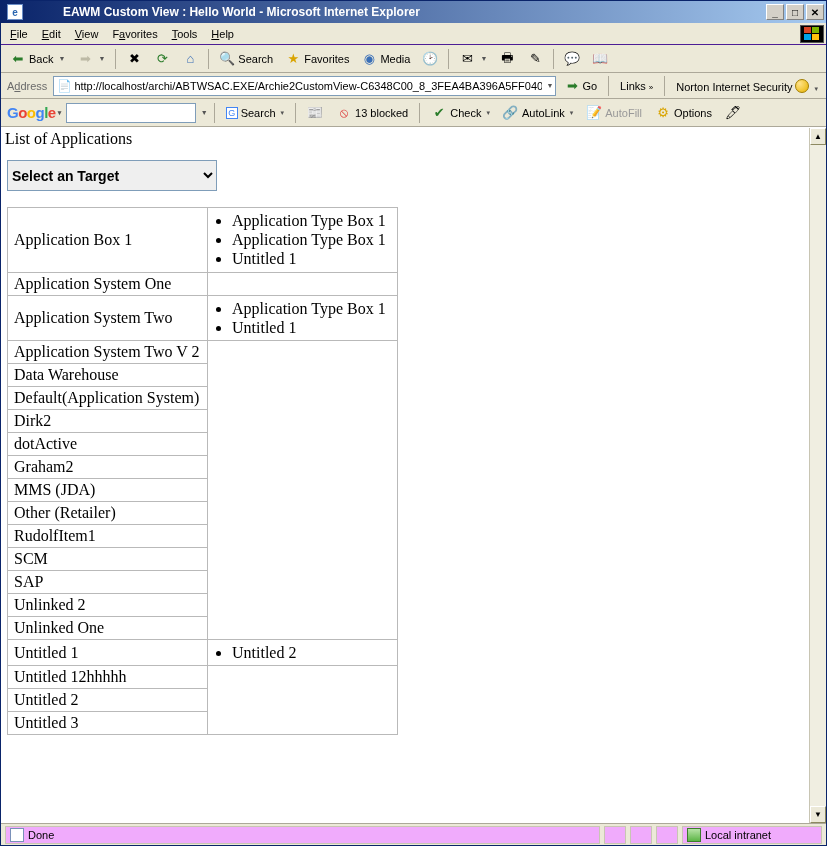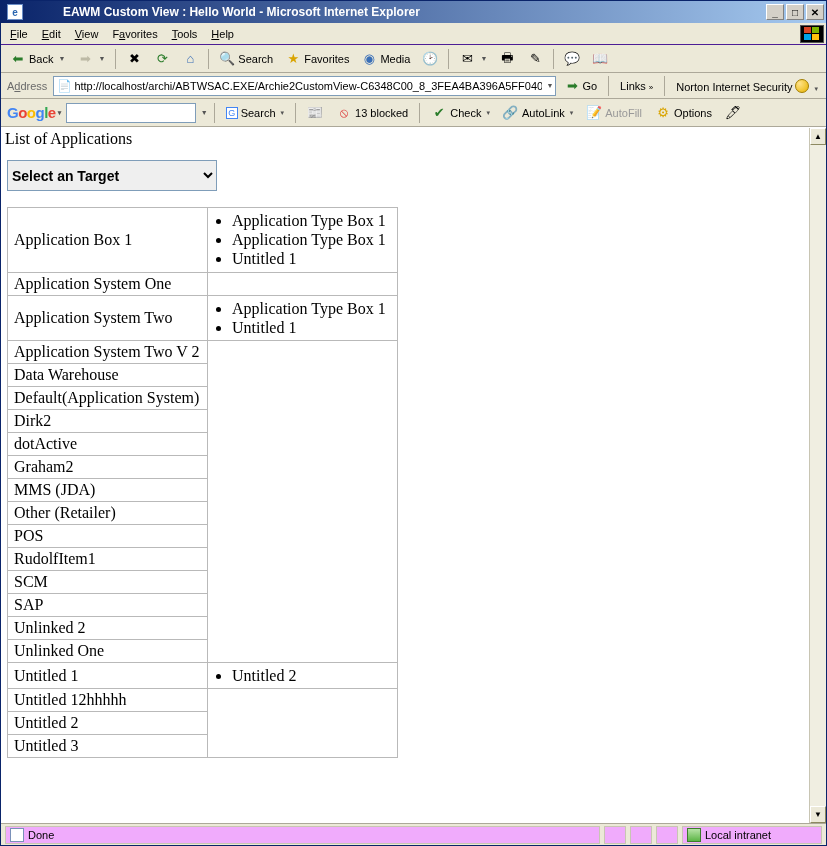--- a/index.html
+++ b/index.html
@@ -483,24 +483,20 @@
             </tr>
             <tr>
               <td class="col1">MMS (JDA)</td>
               <td class="col2" style="border-top: none; border-right: 1px solid rgb(185, 185, 185); border-bottom: none; border-left: none; border-image: initial;"></td>
             </tr>
             <tr>
               <td class="col1">Other (Retailer)</td>
               <td class="col2" style="border-top: none; border-right: 1px solid rgb(185, 185, 185); border-bottom: none; border-left: none; border-image: initial;"></td>
             </tr>
             <tr>
-              <td class="col1">POS</td>
-              <td class="col2" style="border-top: none; border-right: 1px solid rgb(185, 185, 185); border-bottom: none; border-left: none; border-image: initial;"></td>
-            </tr>
-            <tr>
               <td class="col1">RudolfItem1</td>
               <td class="col2" style="border-top: none; border-right: 1px solid rgb(185, 185, 185); border-bottom: none; border-left: none; border-image: initial;"></td>
             </tr>
             <tr>
               <td class="col1">SCM</td>
               <td class="col2" style="border-top: none; border-right: 1px solid rgb(185, 185, 185); border-bottom: none; border-left: none; border-image: initial;"></td>
             </tr>
             <tr>
               <td class="col1">SAP</td>
               <td class="col2" style="border-top: none; border-right: 1px solid rgb(185, 185, 185); border-bottom: none; border-left: none; border-image: initial;"></td>

